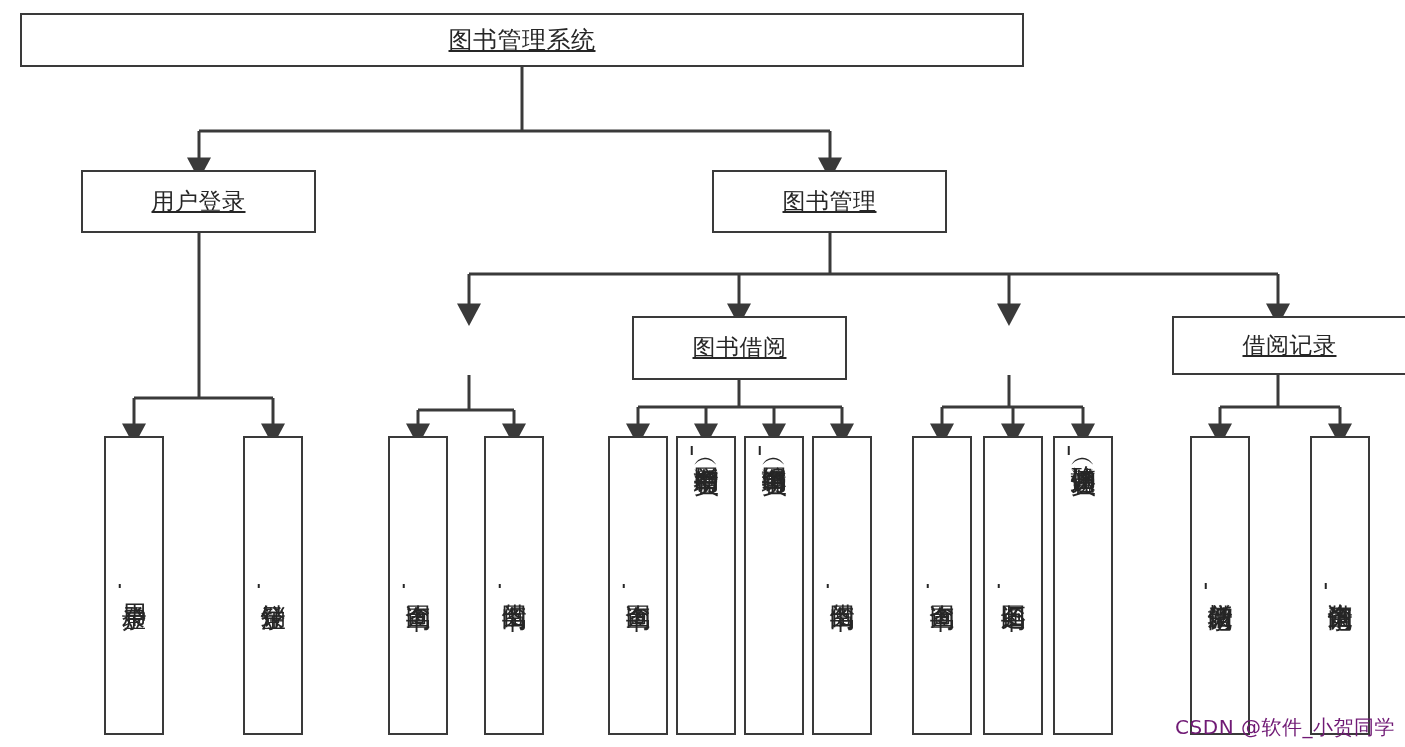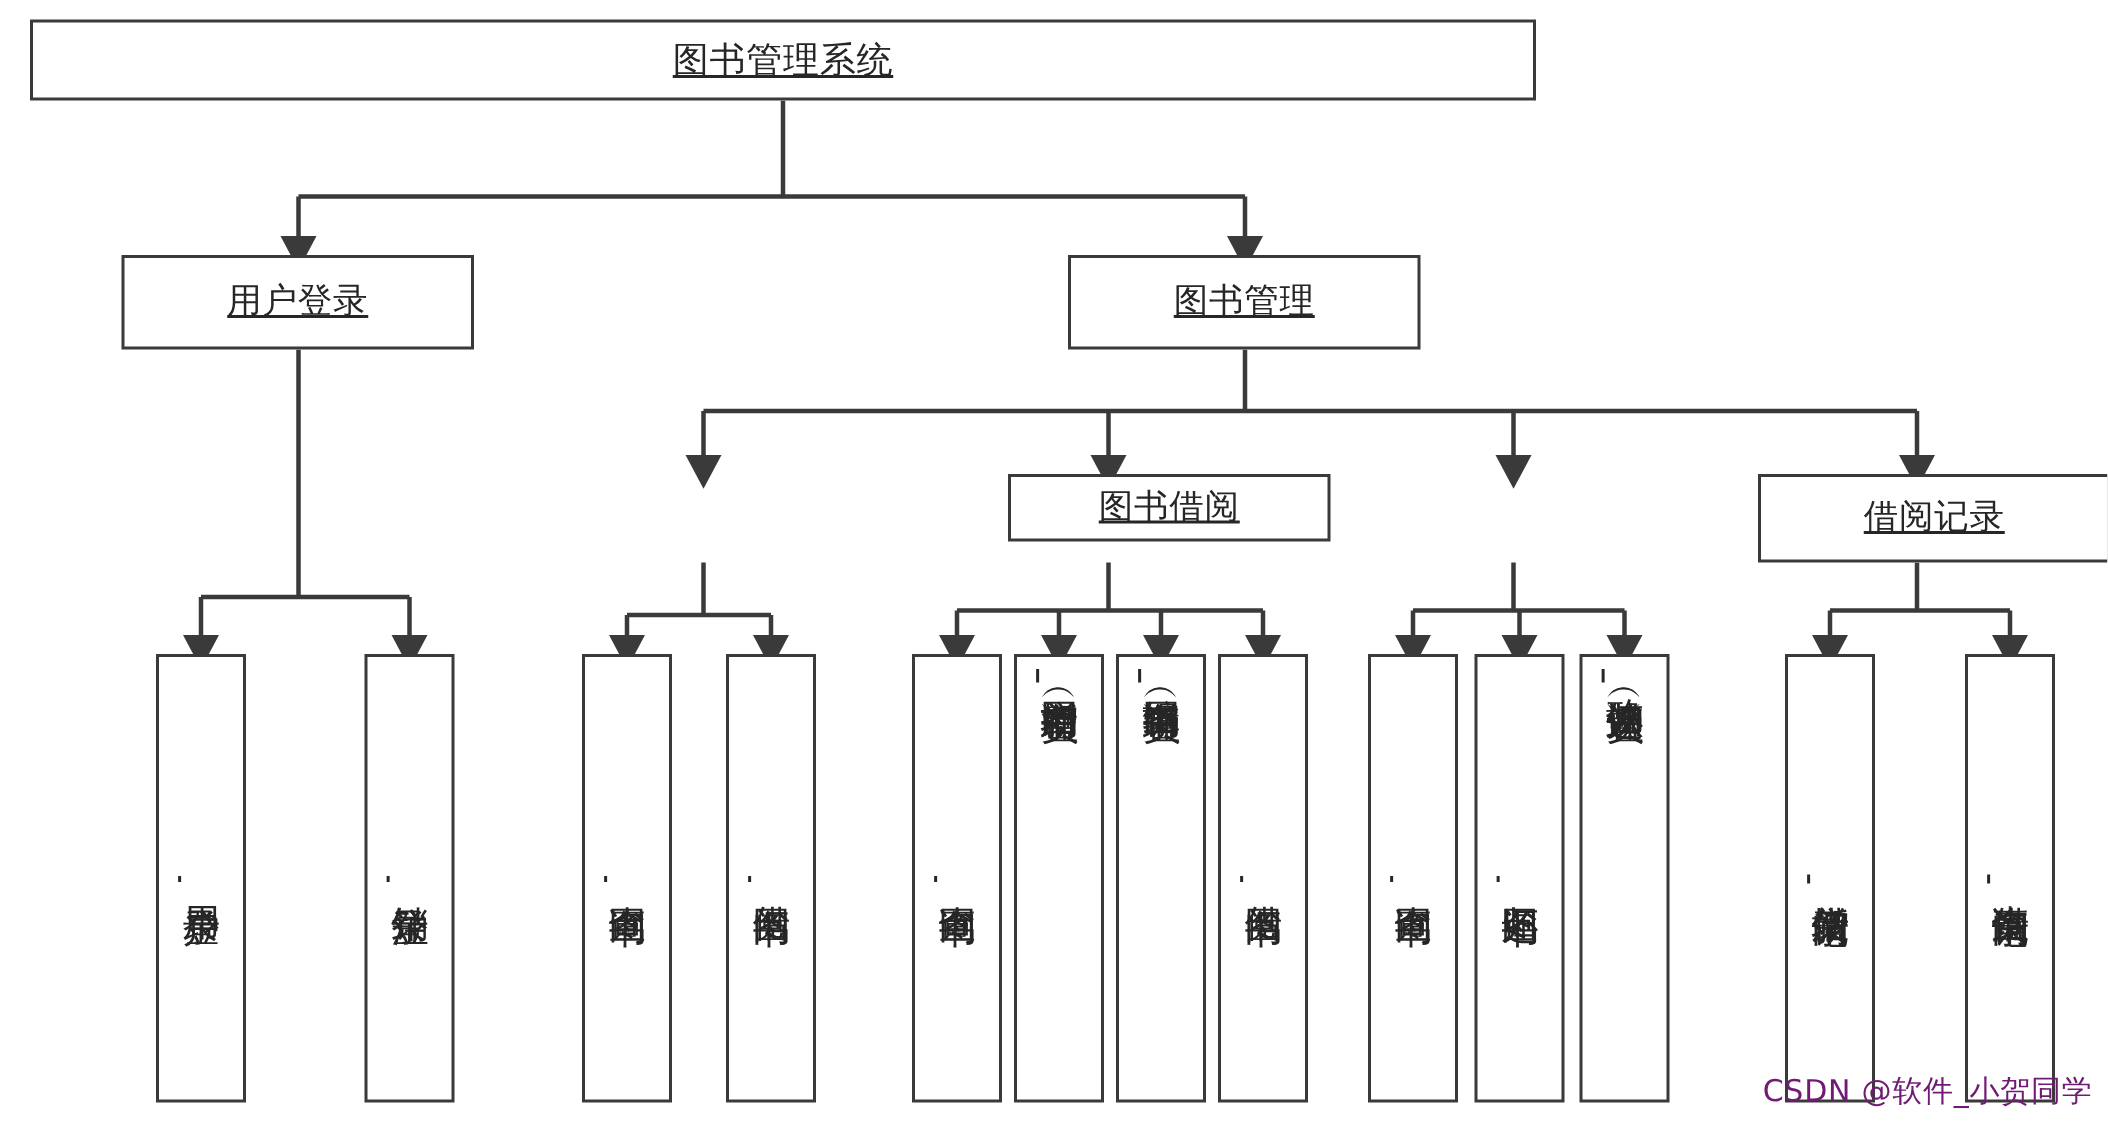--- a/index.html
+++ b/index.html
@@ -139,21 +139,21 @@
     <span class="node-label">图书管理系统</span>
   </div>
 
   <div class="node horizontal" style="left:81px; top:170px; width:235px; height:63px;">
     <span class="node-label">用户登录</span>
   </div>
   <div class="node horizontal" style="left:712px; top:170px; width:235px; height:63px;">
     <span class="node-label">图书管理</span>
   </div>
 
-  <div class="node horizontal" style="left:632px; top:316px; width:215px; height:45px;margin-left:40px;">
+  <div class="node horizontal" style="left:632px; top:316px; width:215px; height:64px;">
     <span class="node-label">图书借阅</span>
   </div>
   <div class="node horizontal" style="left:1172px; top:316px; width:235px; height:59px;">
     <span class="node-label">借阅记录</span>
   </div>
 
   <div class="node vertical centered" style="left:104px; top:436px; width:60px; height:299px;">
     <span class="node-label">用户登录</span>
   </div>
   <div class="node vertical centered" style="left:243px; top:436px; width:60px; height:299px;">

